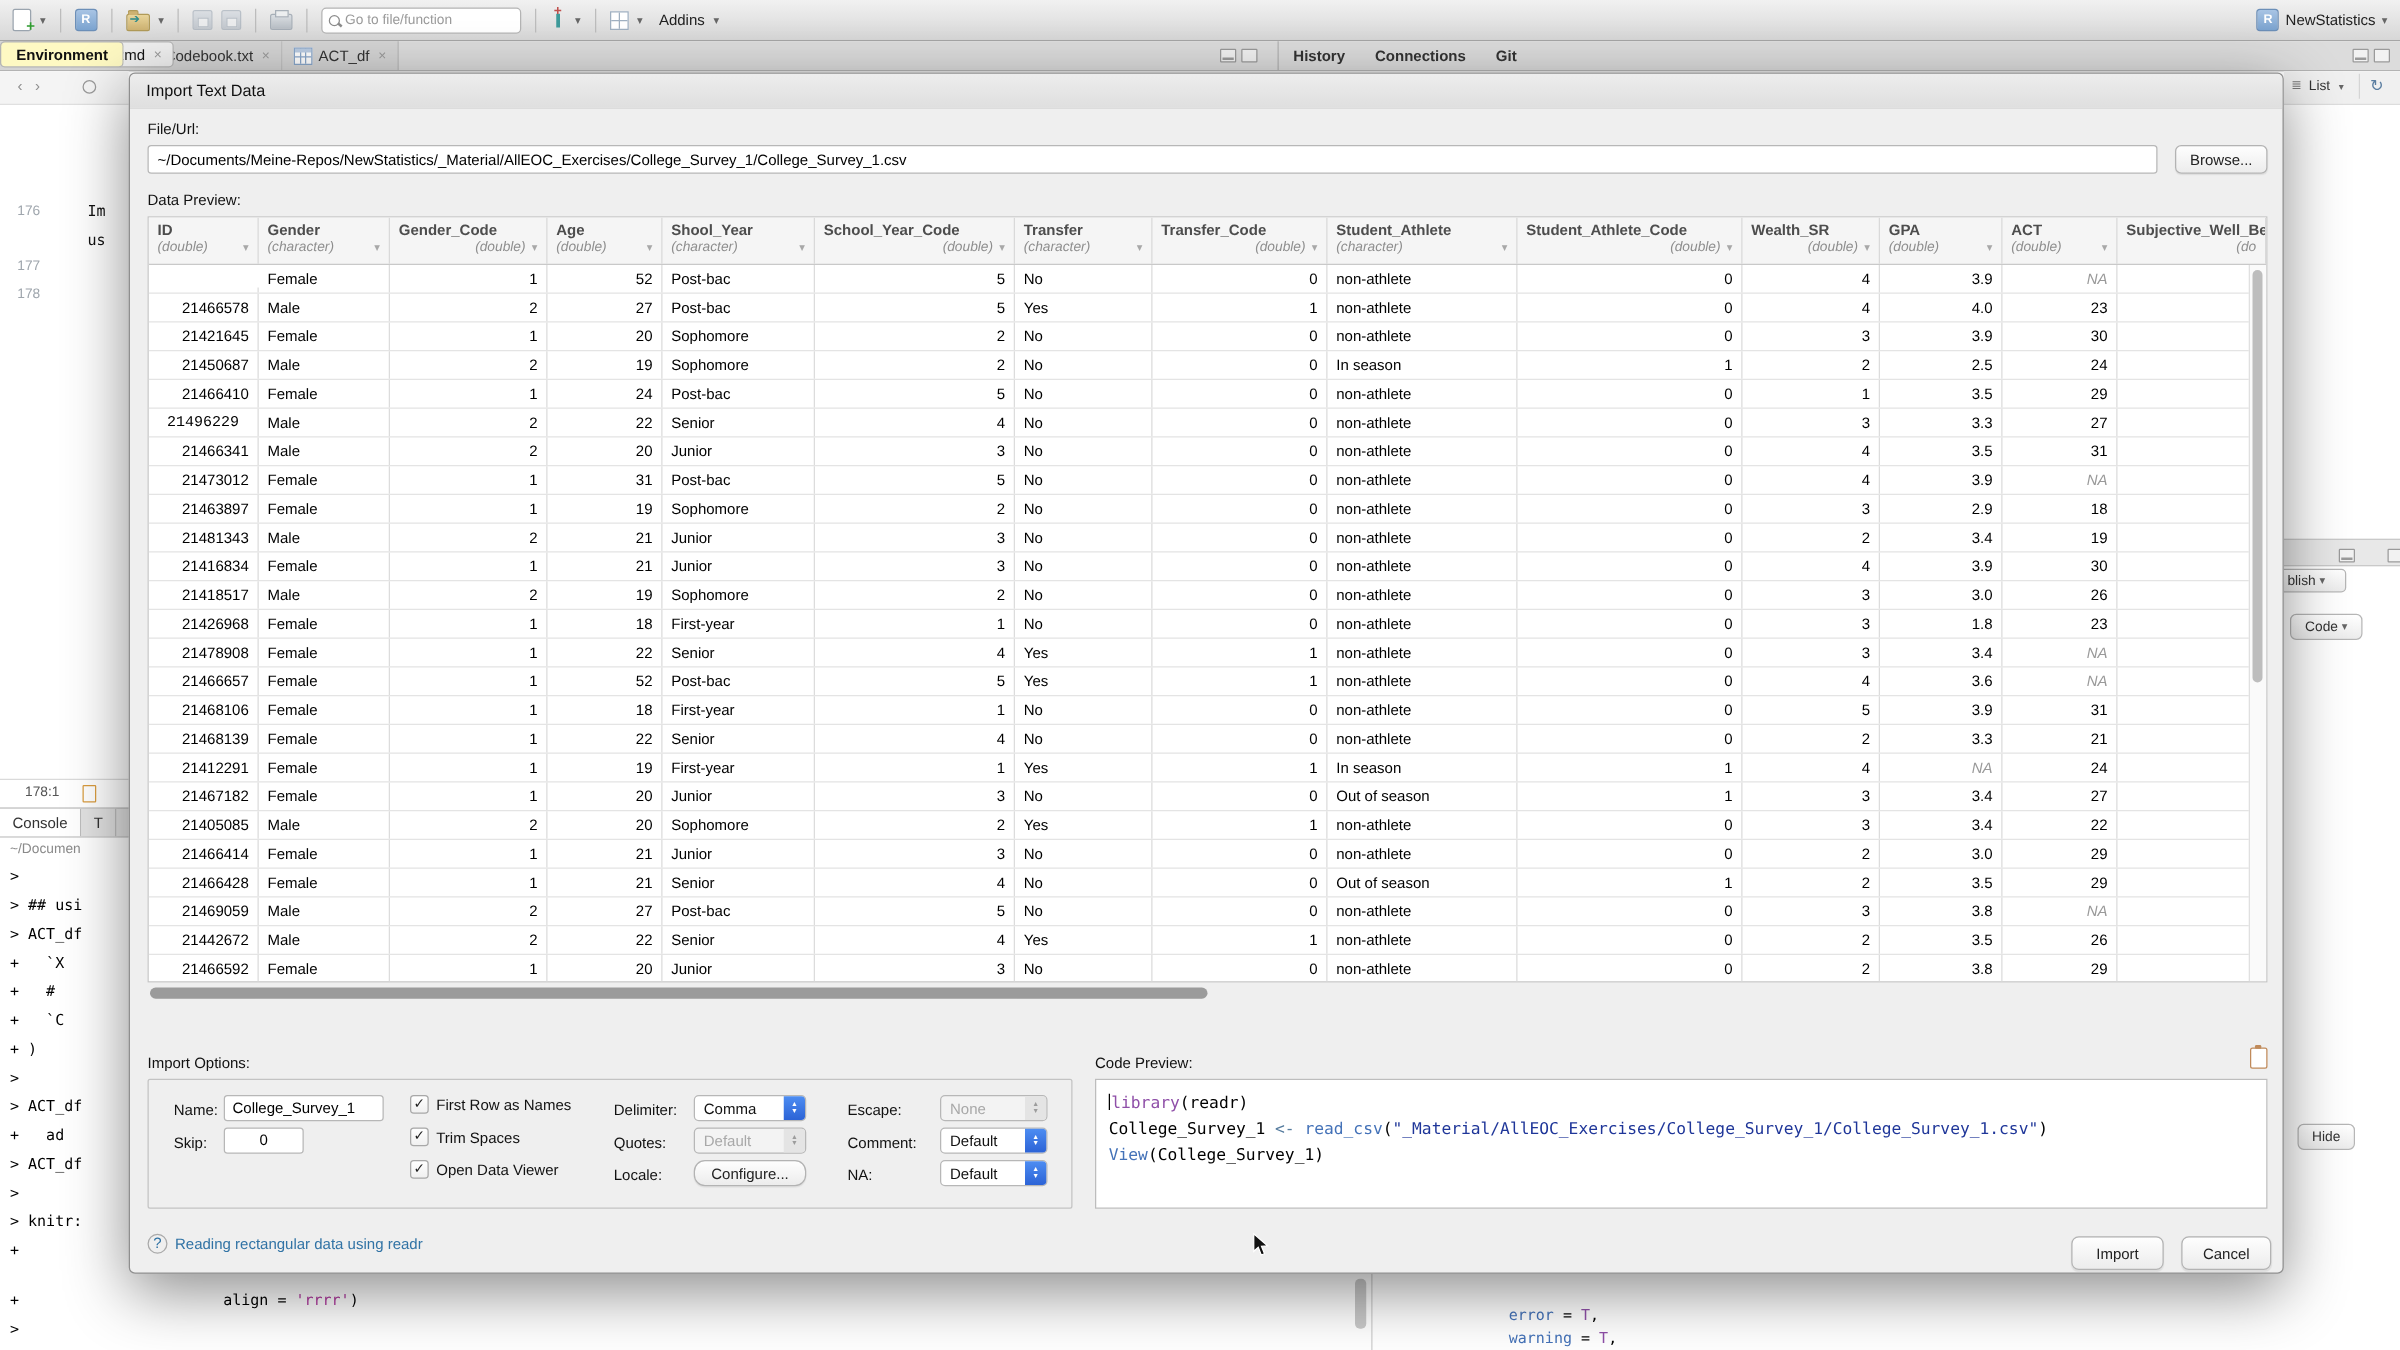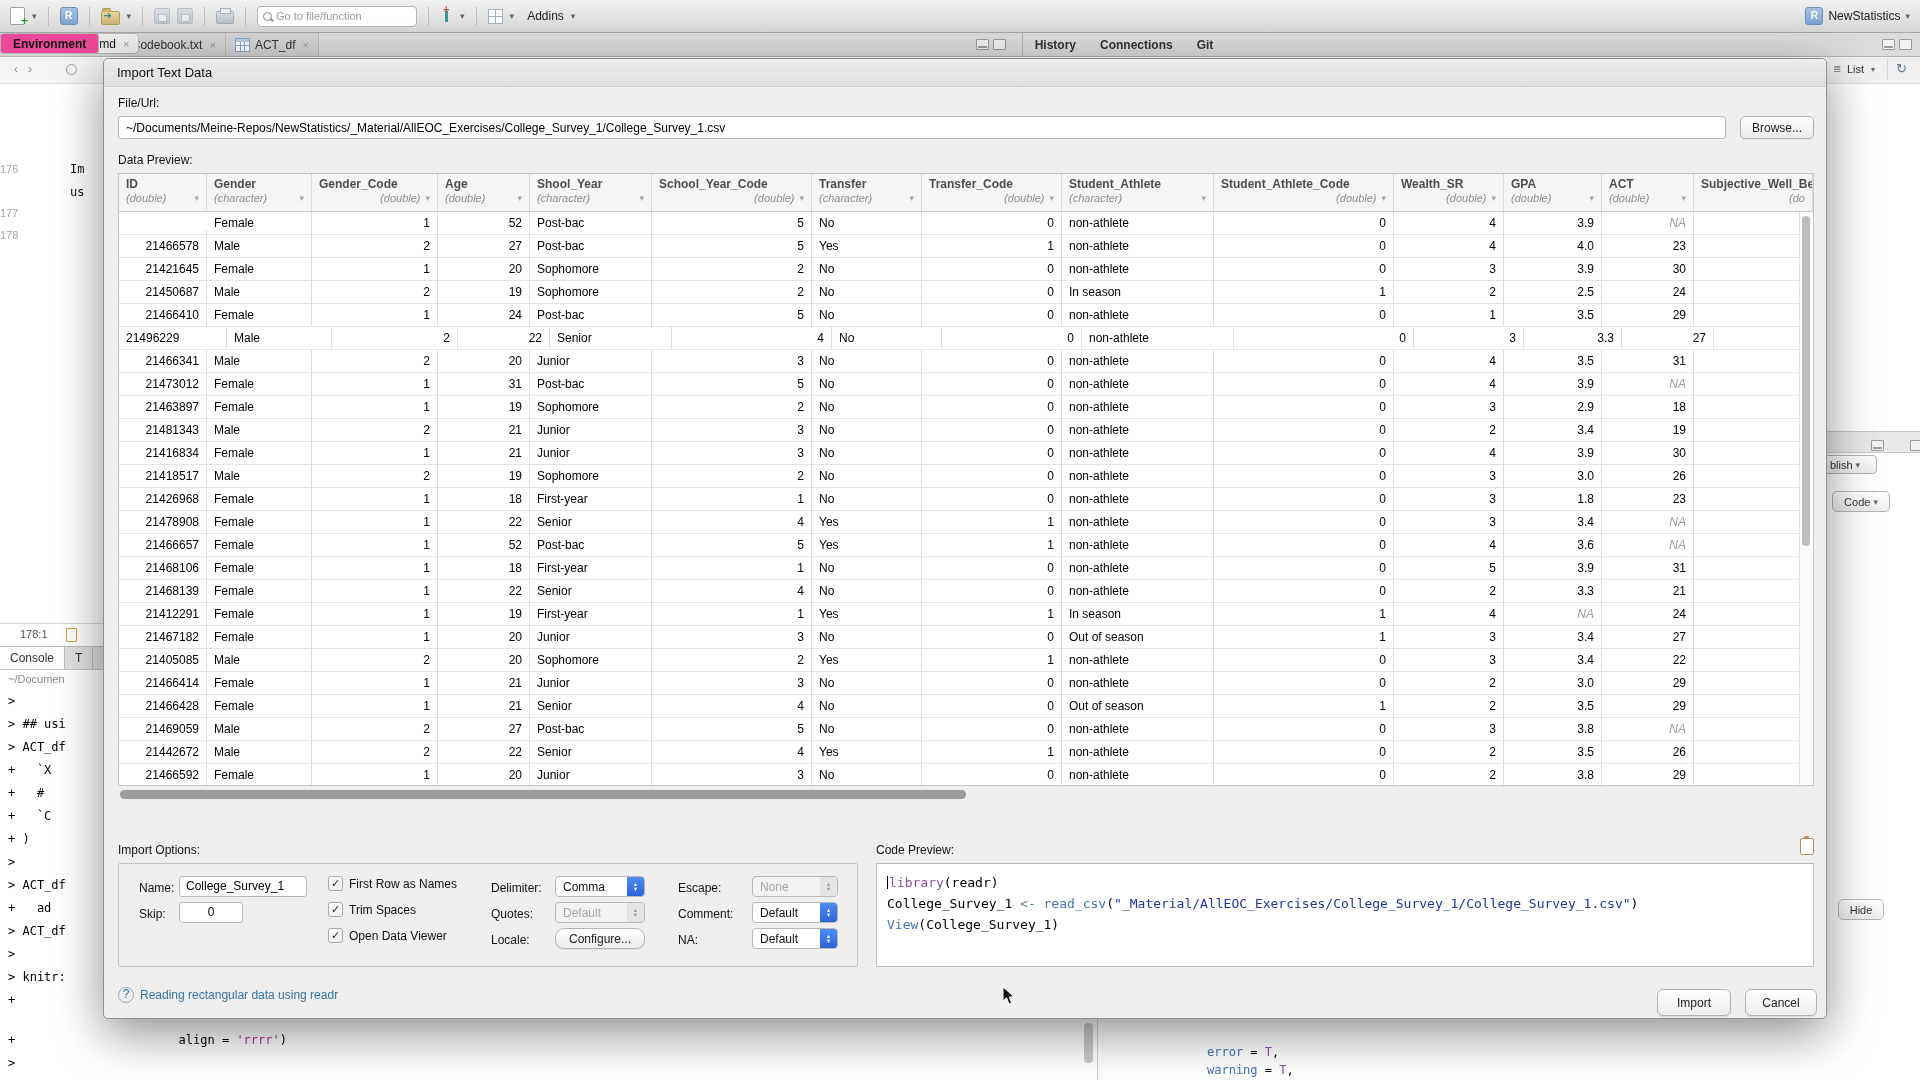--- a/index.html
+++ b/index.html
@@ -44,24 +44,24 @@
   .icon-rmd::after{content:"";position:absolute;left:2px;top:4px;width:6px;height:6px;border-radius:50%;background:#8c3550}
   .icon-txt{width:11px;height:14px;background:#fff;border:1px solid #b3b3b3;border-radius:1px}
   .icon-grid{width:13px;height:12px;border:1px solid #89a6c9;background:
      linear-gradient(#b9cbe2,#b9cbe2) 0 0/13px 3px no-repeat,
      linear-gradient(#89a6c9,#89a6c9) 4px 0/1px 12px no-repeat,
      linear-gradient(#89a6c9,#89a6c9) 8px 0/1px 12px no-repeat,
      linear-gradient(#89a6c9,#89a6c9) 0 6px/13px 1px no-repeat,#fff}
   .winbtn{width:11px;height:9px;border:1px solid #9a9a9a;background:#f2f2f2;display:inline-block;border-radius:1px;position:relative}
   .winbtn.minb::after{content:"";position:absolute;left:1px;right:1px;bottom:1px;height:2px;background:#9a9a9a}
   .rtab{padding:0 12px;font-size:12px;font-weight:bold;color:#333;display:flex;align-items:center;height:100%;box-sizing:border-box}
-  .rtab.sel{background:#ec4899;border-left:1px solid #b3b3b3;border-right:1px solid #b3b3b3}
+  .rtab.sel{background:#fef9c3;border-left:1px solid #b3b3b3;border-right:1px solid #b3b3b3}
   
   #leftstrip{left:0;top:57px;width:103px;height:962px;background:#fff;overflow:hidden}
-  .lnum{position:absolute;left:0;width:46px;text-align:left;font-size:11px;color:#9fa6ad}
+  .lnum{position:absolute;left:0;width:46px;text-align:center;font-size:11px;color:#9fa6ad}
   .ledit{position:absolute;left:70px;font-size:12px;color:#111}
   .chev{color:#8f8f8f;font-size:12px}
   #consoletabs{position:absolute;left:0;top:589px;width:103px;height:22px;background:#e2e2e2;border-top:1px solid #bdbdbd;border-bottom:1px solid #c6c6c6;display:flex}
   .ctab{padding:0 10px;font-size:12px;color:#333;background:#fff;border-right:1px solid #bdbdbd;display:flex;align-items:center}
   .cline2{height:23px;line-height:23px;font-size:12px;white-space:pre}
   #bottomleft{left:0;top:1019px;width:1096px;height:61px;background:#fff;overflow:hidden}
   #bottomright{left:1097px;top:1019px;width:823px;height:61px;background:#fff;border-left:1px solid #cfcfcf;overflow:hidden}
   .tk-b{color:#4472b8}.tk-p{color:#8f4fa8}.tk-o{color:#ab5a1e}.tk-m{color:#b0399e}
   #rightstrip{left:1827px;top:57px;width:93px;height:962px;background:#fff;overflow:hidden}
   .smallbtn{position:absolute;background:linear-gradient(#fff,#ececec);border:1px solid #b6b6b6;border-radius:5px;
@@ -453,21 +453,21 @@
           <div class="tcell" style="width: 110px; text-align: left;">No</div>
           <div class="tcell" style="width: 140px; text-align: right;">0</div>
           <div class="tcell" style="width: 152px; text-align: left;">non-athlete</div>
           <div class="tcell" style="width: 180px; text-align: right;">0</div>
           <div class="tcell" style="width: 110px; text-align: right;">1</div>
           <div class="tcell" style="width: 98px; text-align: right;">3.5</div>
           <div class="tcell" style="width: 92px; text-align: right;">29</div>
           <div class="tcell" style="flex: 1 1 0%; text-align: right;"></div>
         </div>
         <div class="trow">
-          <div class="tcell" style="width: 108px; text-align: left;">21496229</div>
+          <div class="tcell" style="width: 88px; text-align: center; font-family: Liberation Mono, monospace;">21496229</div>
           <div class="tcell" style="width: 105px; text-align: left;">Male</div>
           <div class="tcell" style="width: 126px; text-align: right;">2</div>
           <div class="tcell" style="width: 92px; text-align: right;">22</div>
           <div class="tcell" style="width: 122px; text-align: left;">Senior</div>
           <div class="tcell" style="width: 160px; text-align: right;">4</div>
           <div class="tcell" style="width: 110px; text-align: left;">No</div>
           <div class="tcell" style="width: 140px; text-align: right;">0</div>
           <div class="tcell" style="width: 152px; text-align: left;">non-athlete</div>
           <div class="tcell" style="width: 180px; text-align: right;">0</div>
           <div class="tcell" style="width: 110px; text-align: right;">3</div>

